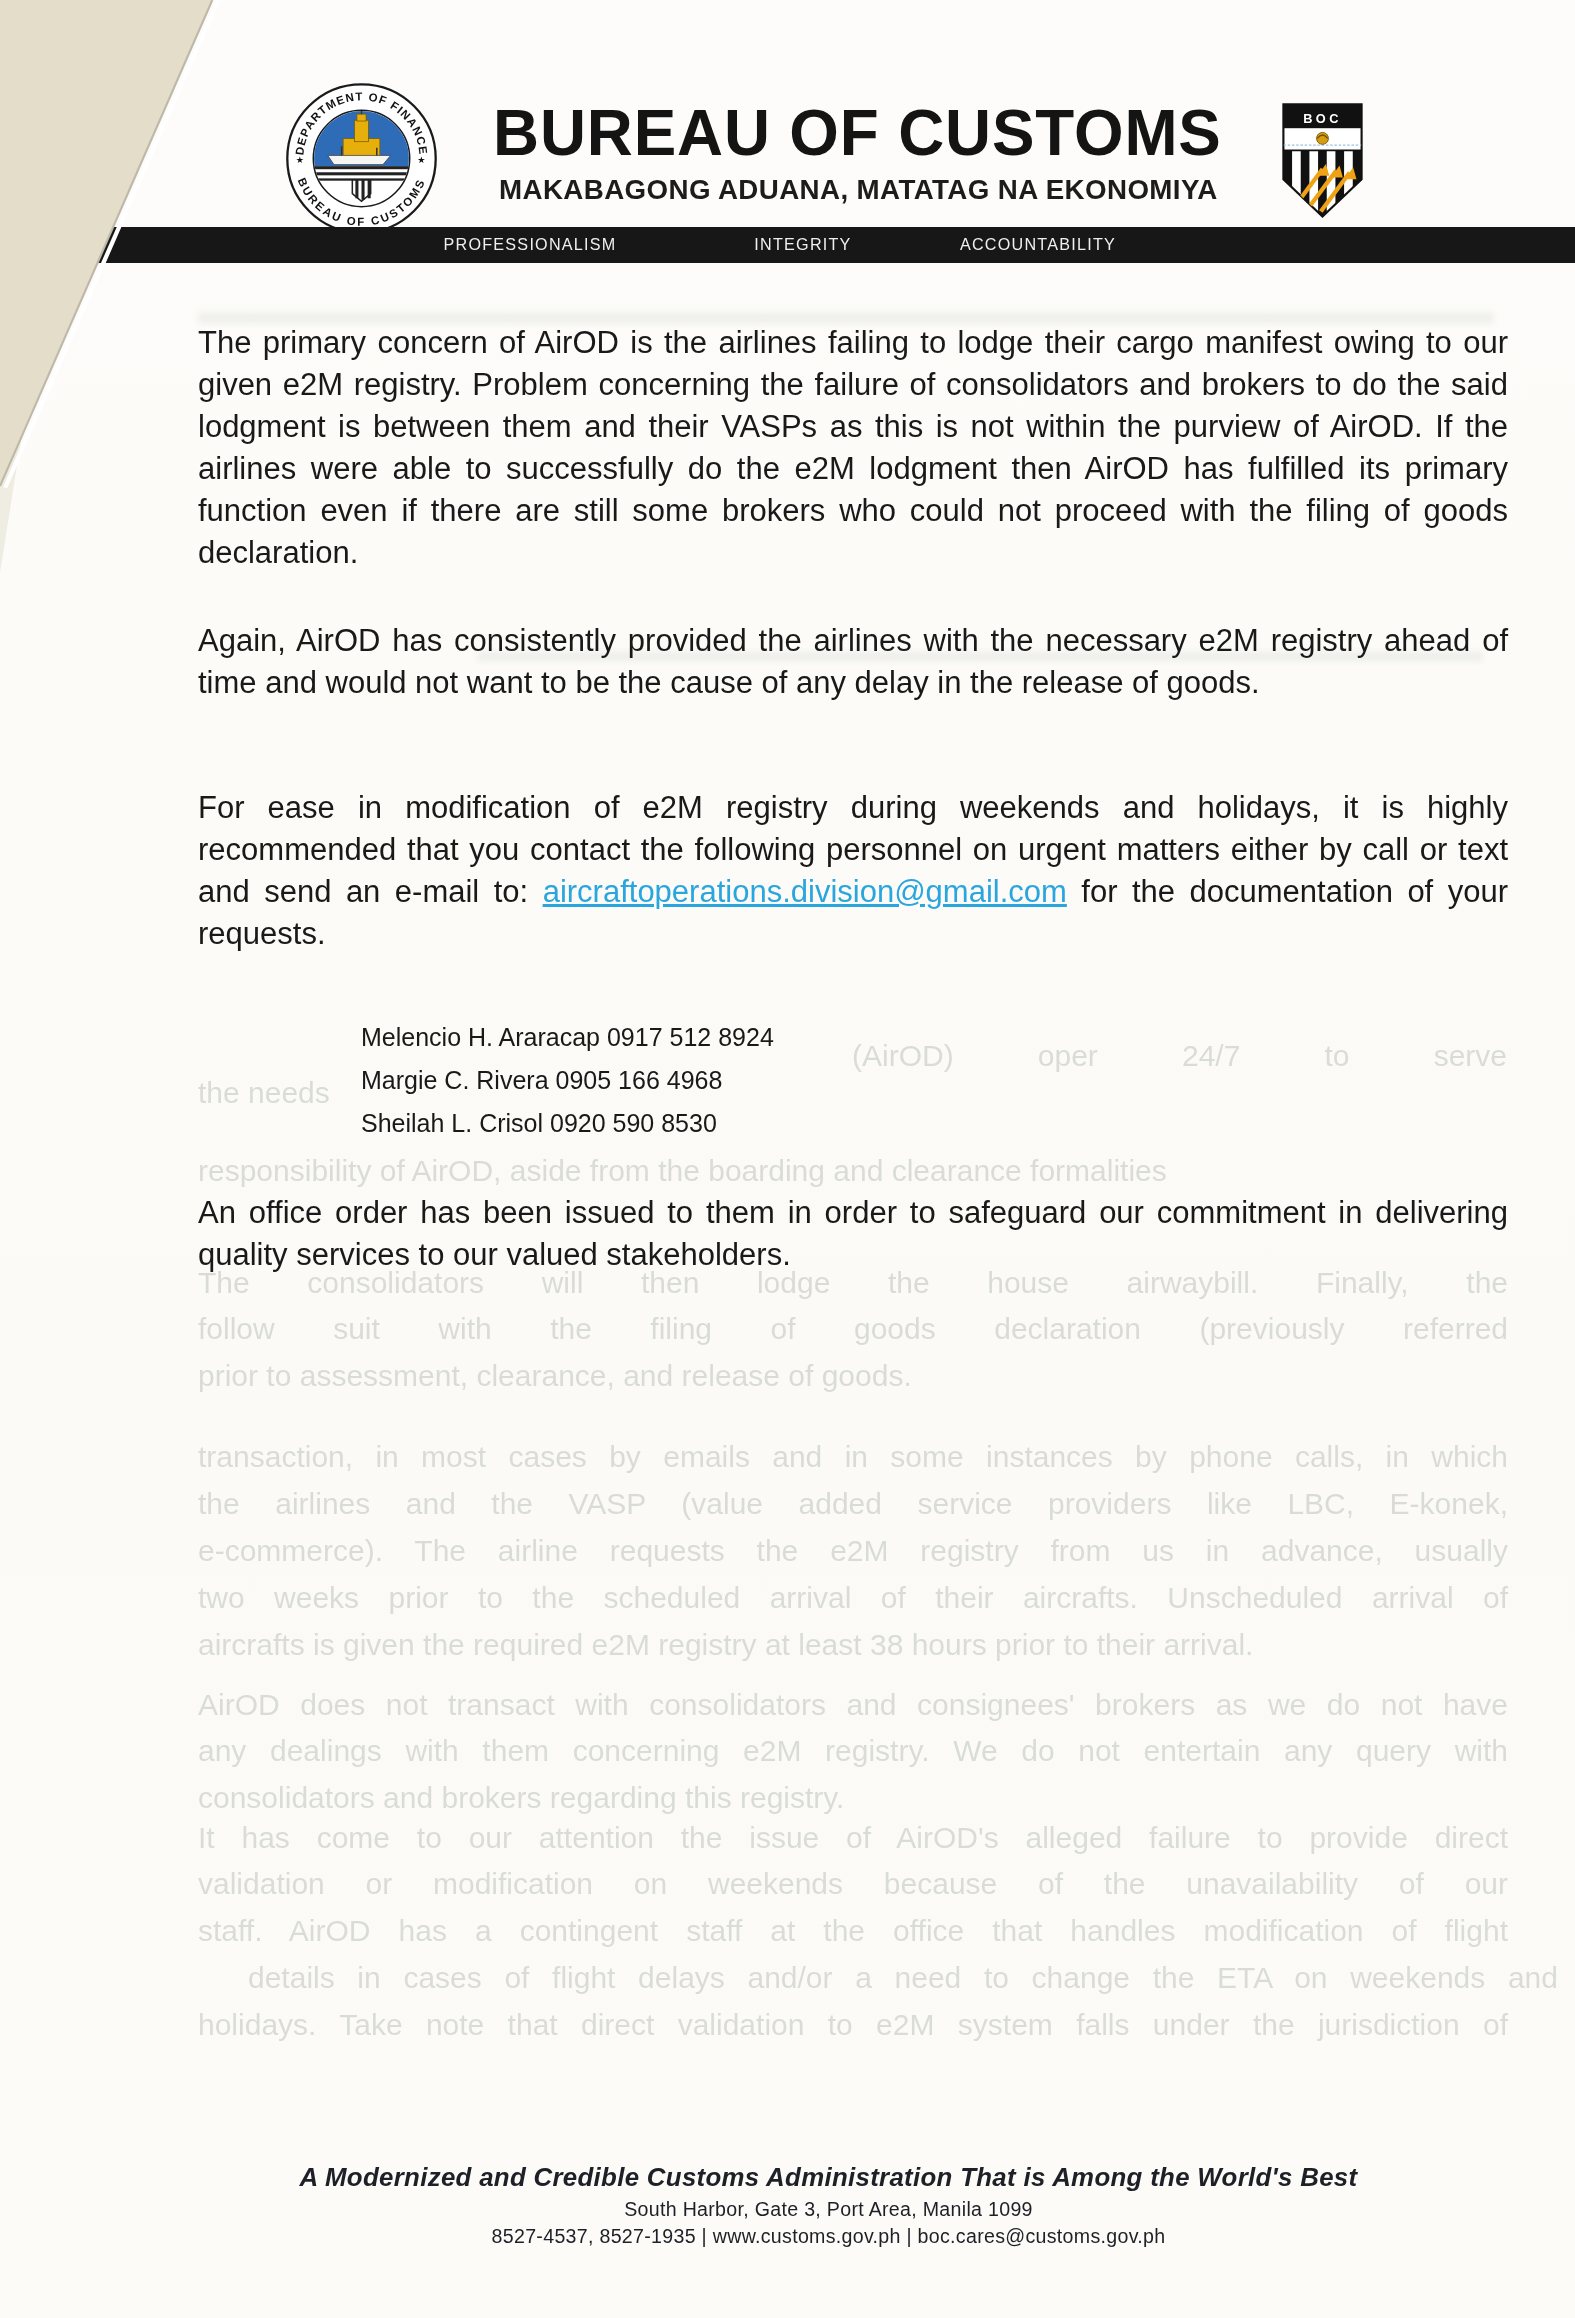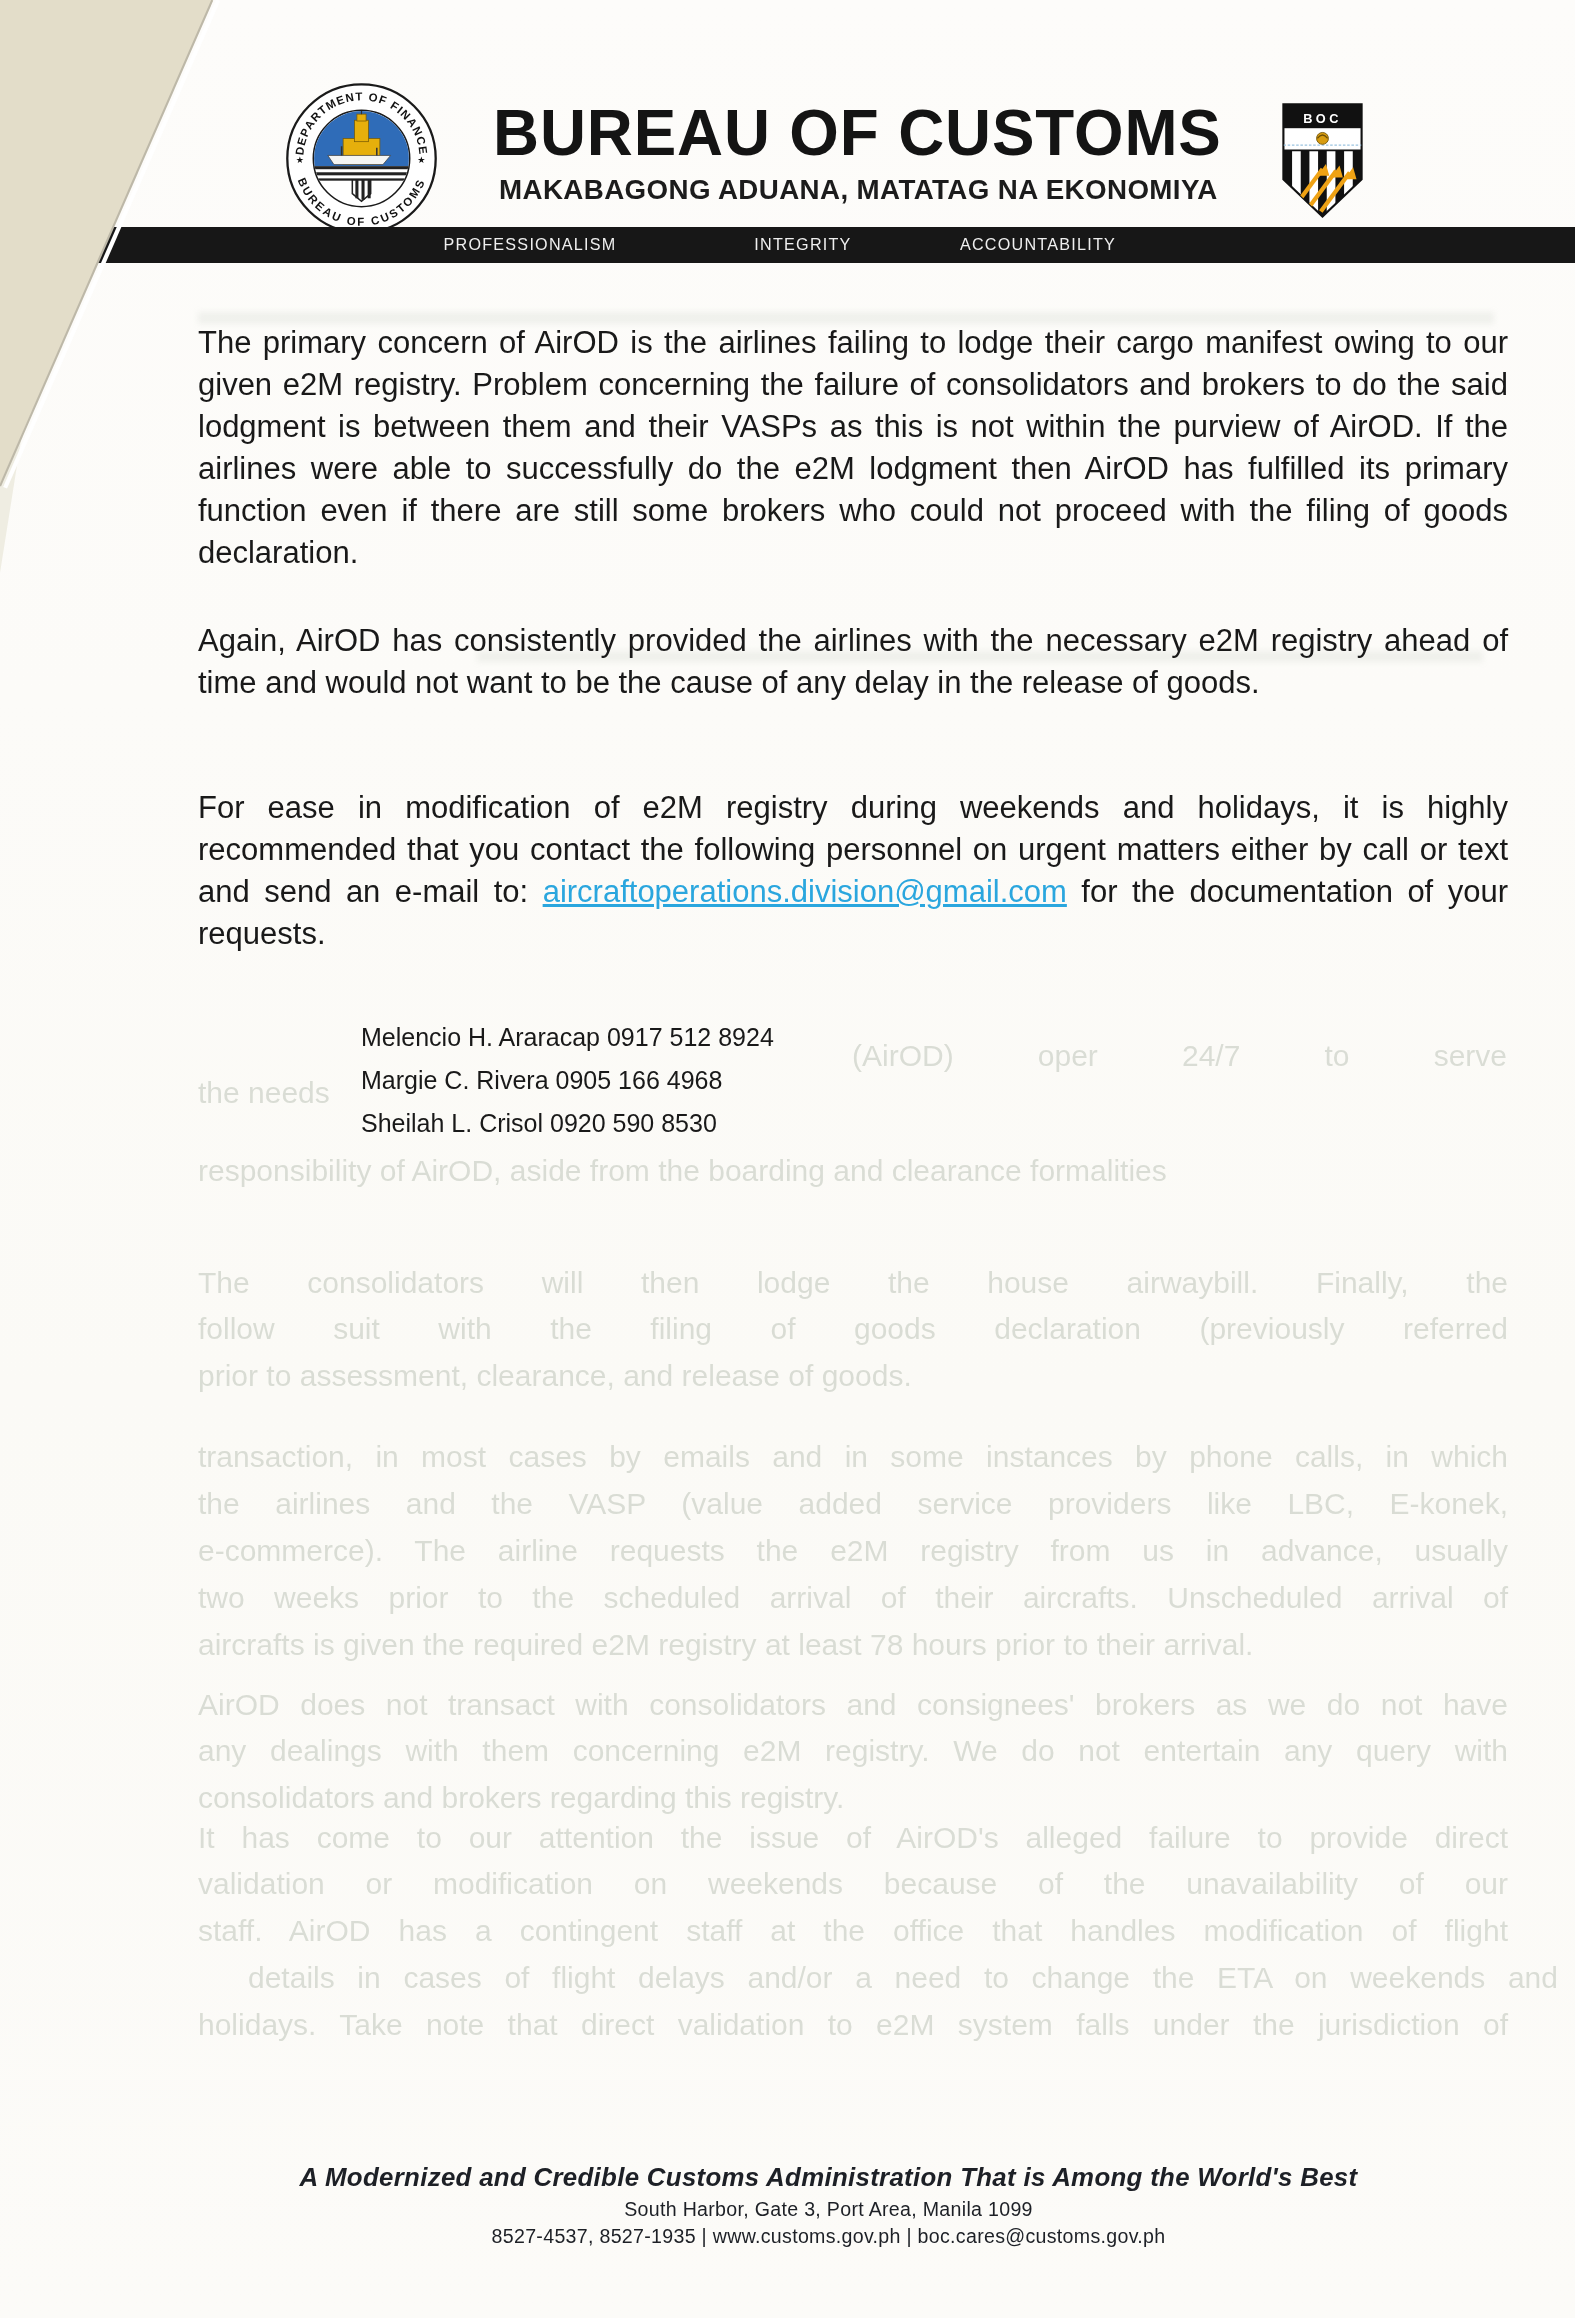--- a/index.html
+++ b/index.html
@@ -135,21 +135,21 @@
   <div class="ghost-line" style="left:852px;top:1035px;width:655px;">(AirOD) oper 24/7 to serve</div>
   <div class="ghost-line short" style="left:198px;top:1072px;width:477px;">the needs</div>
   <div class="ghost-line short" style="left:198px;top:1150px;width:1108px;">responsibility of AirOD, aside from the boarding and clearance formalities</div>
   <div class="ghost-line" style="left:198px;top:1262px;width:1310px;">The consolidators will then lodge the house airwaybill.  Finally, the</div>
   <div class="ghost-line" style="left:198px;top:1308px;width:1310px;">follow suit with the filing of goods declaration (previously referred</div>
   <div class="ghost-line short" style="left:198px;top:1355px;width:1108px;">prior to assessment, clearance, and release of goods.</div>
   <div class="ghost-line" style="left:198px;top:1436px;width:1310px;">transaction, in most cases by emails and in some instances by phone calls, in which</div>
   <div class="ghost-line" style="left:198px;top:1483px;width:1310px;">the airlines and the VASP (value added service providers like LBC, E-konek,</div>
   <div class="ghost-line" style="left:198px;top:1530px;width:1310px;">e-commerce).  The airline requests the e2M registry from us in advance, usually</div>
   <div class="ghost-line" style="left:198px;top:1577px;width:1310px;">two weeks prior to the scheduled arrival of their aircrafts.  Unscheduled arrival of</div>
-  <div class="ghost-line short" style="left:198px;top:1624px;width:1262px;">aircrafts is given the required e2M registry at least 78 hours prior to their arrival.</div>
+  <div class="ghost-line short" style="left:198px;top:1624px;width:1262px;">aircrafts is given the required e2M registry at least 38 hours prior to their arrival.</div>
   <div class="ghost-line" style="left:198px;top:1684px;width:1310px;">AirOD does not transact with consolidators and consignees' brokers as we do not have</div>
   <div class="ghost-line" style="left:198px;top:1730px;width:1310px;">any dealings with them concerning e2M registry.  We do not entertain any query with</div>
   <div class="ghost-line short" style="left:198px;top:1777px;width:767px;">consolidators and brokers regarding this registry.</div>
   <div class="ghost-line" style="left:198px;top:1817px;width:1310px;">It has come to our attention the issue of AirOD's alleged failure to provide direct</div>
   <div class="ghost-line" style="left:198px;top:1863px;width:1310px;">validation or modification on weekends because of the unavailability of our</div>
   <div class="ghost-line" style="left:198px;top:1910px;width:1310px;">staff.  AirOD has a contingent staff at the office that handles modification of flight</div>
   <div class="ghost-line" style="left:216px;top:1957px;width:1310px;margin-left:32px;">details in cases of flight delays and/or a need to change the ETA on weekends and</div>
   <div class="ghost-line" style="left:198px;top:2004px;width:1310px;">holidays.  Take note that direct validation to e2M system falls under the jurisdiction of</div>
 
   <div class="para" style="top:322px;">The primary concern of AirOD is the airlines failing to lodge their cargo manifest owing to our given e2M registry.  Problem concerning the failure of consolidators and brokers to do the said lodgment is between them and their VASPs as this is not within the purview of AirOD.  If the airlines were able to successfully do the e2M lodgment then AirOD has fulfilled its primary function even if there are still some brokers who could not proceed with the filing of goods declaration.</div>
@@ -157,20 +157,21 @@
   <div class="para" style="top:787px;">
     <span>For ease in modification of e2M registry during weekends and holidays, it is highly recommended that you contact the following personnel on urgent matters either by call or text and send an e-mail to: </span><a class="email" href="#">aircraftoperations.division@gmail.com</a><span> for the documentation of your requests.</span>
   </div>
 
   <div class="contacts">
     <div><span>Melencio H. Araracap</span> <span>0917 512 8924</span></div>
     <div><span>Margie C. Rivera</span> <span>0905 166 4968</span></div>
     <div><span>Sheilah L. Crisol</span> <span>0920 590 8530</span></div>
   </div>
 
+  <div class="para" style="top:1192px;">An office order has been issued to them in order to safeguard our commitment in delivering quality services to our valued stakeholders.</div>
 
   <div class="footer f-tag">A Modernized and Credible Customs Administration That is Among the World's Best</div>
   <div class="footer f-addr">South Harbor, Gate 3, Port Area, Manila 1099</div>
   <div class="footer f-tel">8527-4537, 8527-1935 | www.customs.gov.ph | boc.cares@customs.gov.ph</div>
 
   <div class="corner-sliver"></div>
   <div class="corner"></div>
   <svg class="corner-edge" width="341" height="597" viewBox="0 0 400 700">
     <line x1="256" y1="0" x2="6" y2="572" stroke="#ffffff" stroke-width="5"></line>
     <line x1="249" y1="0" x2="0" y2="570" stroke="#bdb8a8" stroke-width="2.5"></line>

